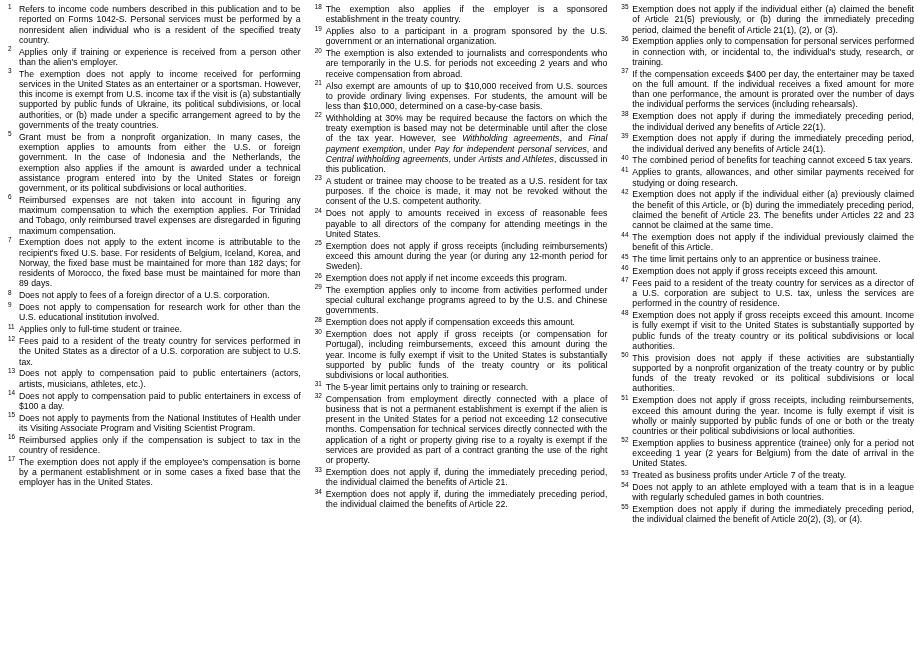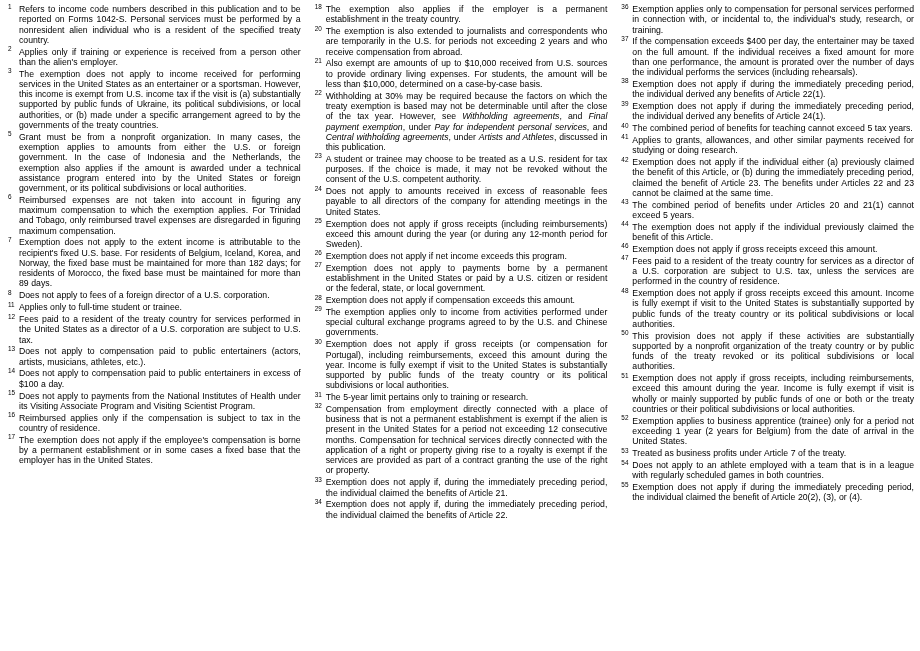--- a/index.html
+++ b/index.html
@@ -38,56 +38,58 @@
 
 <div class="page">
   <div class="col">
       <div class="fn"><span class="fn-num">1</span><span class="fn-text">Refers to income code numbers described in this publication and to be reported on Forms 1042-S. Personal services must be performed by a nonresident alien individual who is a resident of the specified treaty country.</span></div>
       <div class="fn"><span class="fn-num">2</span><span class="fn-text">Applies only if training or experience is received from a person other than the alien's employer.</span></div>
       <div class="fn"><span class="fn-num">3</span><span class="fn-text">The exemption does not apply to income received for performing services in the United States as an entertainer or a sportsman. However, this income is exempt from U.S. income tax if the visit is (a) substantially supported by public funds of Ukraine, its political subdivisions, or local authorities, or (b) made under a specific arrangement agreed to by the governments of the treaty countries.</span></div>
       <div class="fn"><span class="fn-num">5</span><span class="fn-text">Grant must be from a nonprofit organization. In many cases, the exemption applies to amounts from either the U.S. or foreign government. In the case of Indonesia and the Netherlands, the exemption also applies if the amount is awarded under a technical assistance program entered into by the United States or foreign government, or its political subdivisions or local authorities.</span></div>
       <div class="fn"><span class="fn-num">6</span><span class="fn-text">Reimbursed expenses are not taken into account in figuring any maximum compensation to which the exemption applies. For Trinidad and Tobago, only reimbursed travel expenses are disregarded in figuring maximum compensation.</span></div>
       <div class="fn"><span class="fn-num">7</span><span class="fn-text">Exemption does not apply to the extent income is attributable to the recipient's fixed U.S. base. For residents of Belgium, Iceland, Korea, and Norway, the fixed base must be maintained for more than 182 days; for residents of Morocco, the fixed base must be maintained for more than 89 days.</span></div>
       <div class="fn"><span class="fn-num">8</span><span class="fn-text">Does not apply to fees of a foreign director of a U.S. corporation.</span></div>
+      <div class="fn"><span class="fn-num">9</span><span class="fn-text">Does not apply to compensation for research work for other than the U.S. educational institution involved.</span></div>
       <div class="fn"><span class="fn-num">11</span><span class="fn-text">Applies only to full-time student or trainee.</span></div>
       <div class="fn"><span class="fn-num">12</span><span class="fn-text">Fees paid to a resident of the treaty country for services performed in the United States as a director of a U.S. corporation are subject to U.S. tax.</span></div>
       <div class="fn"><span class="fn-num">13</span><span class="fn-text">Does not apply to compensation paid to public entertainers (actors, artists, musicians, athletes, etc.).</span></div>
       <div class="fn"><span class="fn-num">14</span><span class="fn-text">Does not apply to compensation paid to public entertainers in excess of $100 a day.</span></div>
       <div class="fn"><span class="fn-num">15</span><span class="fn-text">Does not apply to payments from the National Institutes of Health under its Visiting Associate Program and Visiting Scientist Program.</span></div>
       <div class="fn"><span class="fn-num">16</span><span class="fn-text">Reimbursed applies only if the compensation is subject to tax in the country of residence.</span></div>
       <div class="fn"><span class="fn-num">17</span><span class="fn-text">The exemption does not apply if the employee's compensation is borne by a permanent establishment or in some cases a fixed base that the employer has in the United States.</span></div>
     </div>
   <div class="col">
-      <div class="fn"><span class="fn-num">18</span><span class="fn-text">The exemption also applies if the employer is a permanent establishment in the treaty country.</span></div>
+      <div class="fn"><span class="fn-num">18</span><span class="fn-text">The exemption also applies if the employer is a sponsored establishment in the treaty country.</span></div>
+      <div class="fn"><span class="fn-num">19</span><span class="fn-text">Applies also to a participant in a program sponsored by the U.S. government or an international organization.</span></div>
       <div class="fn"><span class="fn-num">20</span><span class="fn-text">The exemption is also extended to journalists and correspondents who are temporarily in the U.S. for periods not exceeding 2 years and who receive compensation from abroad.</span></div>
       <div class="fn"><span class="fn-num">21</span><span class="fn-text">Also exempt are amounts of up to $10,000 received from U.S. sources to provide ordinary living expenses. For students, the amount will be less than $10,000, determined on a case-by-case basis.</span></div>
       <div class="fn"><span class="fn-num">22</span><span class="fn-text"><span>Withholding at 30% may be required because the factors on which the treaty exemption is based may not be determinable until after the close of the tax year. However, see </span><em>Withholding agreements</em><span>, and </span><em>Final payment exemption</em><span>, under </span><em>Pay for independent personal services</em><span>, and </span><em>Central withholding agreements</em><span>, under </span><em>Artists and Athletes</em><span>, discussed in this publication.</span></span></div>
       <div class="fn"><span class="fn-num">23</span><span class="fn-text">A student or trainee may choose to be treated as a U.S. resident for tax purposes. If the choice is made, it may not be revoked without the consent of the U.S. competent authority.</span></div>
       <div class="fn"><span class="fn-num">24</span><span class="fn-text">Does not apply to amounts received in excess of reasonable fees payable to all directors of the company for attending meetings in the United States.</span></div>
       <div class="fn"><span class="fn-num">25</span><span class="fn-text">Exemption does not apply if gross receipts (including reimbursements) exceed this amount during the year (or during any 12-month period for Sweden).</span></div>
       <div class="fn"><span class="fn-num">26</span><span class="fn-text">Exemption does not apply if net income exceeds this program.</span></div>
-      <div class="fn"><span class="fn-num">27</span><span class="fn-text">Exemption does not apply to payments borne by a permanent establishment in the United States or paid by a U.S. citizen or resident or the federal, state, or local government.</span></div>
+      <div class="fn"><span class="fn-num">29</span><span class="fn-text">The exemption applies only to income from activities performed under special cultural exchange programs agreed to by the U.S. and Chinese governments.</span></div>
       <div class="fn"><span class="fn-num">28</span><span class="fn-text">Exemption does not apply if compensation exceeds this amount.</span></div>
-      <div class="fn"><span class="fn-num">29</span><span class="fn-text">The exemption applies only to income from activities performed under special cultural exchange programs agreed to by the U.S. and Chinese governments.</span></div>
       <div class="fn"><span class="fn-num">30</span><span class="fn-text">Exemption does not apply if gross receipts (or compensation for Portugal), including reimbursements, exceed this amount during the year. Income is fully exempt if visit to the United States is substantially supported by public funds of the treaty country or its political subdivisions or local authorities.</span></div>
       <div class="fn"><span class="fn-num">31</span><span class="fn-text">The 5-year limit pertains only to training or research.</span></div>
       <div class="fn"><span class="fn-num">32</span><span class="fn-text">Compensation from employment directly connected with a place of business that is not a permanent establishment is exempt if the alien is present in the United States for a period not exceeding 12 consecutive months. Compensation for technical services directly connected with the application of a right or property giving rise to a royalty is exempt if the services are provided as part of a contract granting the use of the right or property.</span></div>
       <div class="fn"><span class="fn-num">33</span><span class="fn-text">Exemption does not apply if, during the immediately preceding period, the individual claimed the benefits of Article 21.</span></div>
       <div class="fn"><span class="fn-num">34</span><span class="fn-text">Exemption does not apply if, during the immediately preceding period, the individual claimed the benefits of Article 22.</span></div>
     </div>
   <div class="col">
+      <div class="fn"><span class="fn-num">35</span><span class="fn-text">Exemption does not apply if the individual either (a) claimed the benefit of Article 21(5) previously, or (b) during the immediately preceding period, claimed the benefit of Article 21(1), (2), or (3).</span></div>
       <div class="fn"><span class="fn-num">36</span><span class="fn-text">Exemption applies only to compensation for personal services performed in connection with, or incidental to, the individual's study, research, or training.</span></div>
       <div class="fn"><span class="fn-num">37</span><span class="fn-text">If the compensation exceeds $400 per day, the entertainer may be taxed on the full amount. If the individual receives a fixed amount for more than one performance, the amount is prorated over the number of days the individual performs the services (including rehearsals).</span></div>
       <div class="fn"><span class="fn-num">38</span><span class="fn-text">Exemption does not apply if during the immediately preceding period, the individual derived any benefits of Article 22(1).</span></div>
       <div class="fn"><span class="fn-num">39</span><span class="fn-text">Exemption does not apply if during the immediately preceding period, the individual derived any benefits of Article 24(1).</span></div>
       <div class="fn"><span class="fn-num">40</span><span class="fn-text">The combined period of benefits for teaching cannot exceed 5 tax years.</span></div>
       <div class="fn"><span class="fn-num">41</span><span class="fn-text">Applies to grants, allowances, and other similar payments received for studying or doing research.</span></div>
       <div class="fn"><span class="fn-num">42</span><span class="fn-text">Exemption does not apply if the individual either (a) previously claimed the benefit of this Article, or (b) during the immediately preceding period, claimed the benefit of Article 23. The benefits under Articles 22 and 23 cannot be claimed at the same time.</span></div>
-      <div class="fn"><span class="fn-num">43</span><span class="fn-text">The combined period of benefits under Articles 20 and 21(1) cannot exceed 5 years.</span></div>
       <div class="fn"><span class="fn-num">44</span><span class="fn-text">The exemption does not apply if the individual previously claimed the benefit of this Article.</span></div>
+      <div class="fn"><span class="fn-num">45</span><span class="fn-text">The time limit pertains only to an apprentice or business trainee.</span></div>
       <div class="fn"><span class="fn-num">46</span><span class="fn-text">Exemption does not apply if gross receipts exceed this amount.</span></div>
       <div class="fn"><span class="fn-num">47</span><span class="fn-text">Fees paid to a resident of the treaty country for services as a director of a U.S. corporation are subject to U.S. tax, unless the services are performed in the country of residence.</span></div>
       <div class="fn"><span class="fn-num">48</span><span class="fn-text">Exemption does not apply if gross receipts exceed this amount. Income is fully exempt if visit to the United States is substantially supported by public funds of the treaty country or its political subdivisions or local authorities.</span></div>
       <div class="fn"><span class="fn-num">50</span><span class="fn-text">This provision does not apply if these activities are substantially supported by a nonprofit organization of the treaty country or by public funds of the treaty revoked or its political subdivisions or local authorities.</span></div>
       <div class="fn"><span class="fn-num">51</span><span class="fn-text">Exemption does not apply if gross receipts, including reimbursements, exceed this amount during the year. Income is fully exempt if visit is wholly or mainly supported by public funds of one or both or the treaty countries or their political subdivisions or local authorities.</span></div>
       <div class="fn"><span class="fn-num">52</span><span class="fn-text">Exemption applies to business apprentice (trainee) only for a period not exceeding 1 year (2 years for Belgium) from the date of arrival in the United States.</span></div>
       <div class="fn"><span class="fn-num">53</span><span class="fn-text">Treated as business profits under Article 7 of the treaty.</span></div>
       <div class="fn"><span class="fn-num">54</span><span class="fn-text">Does not apply to an athlete employed with a team that is in a league with regularly scheduled games in both countries.</span></div>
       <div class="fn"><span class="fn-num">55</span><span class="fn-text">Exemption does not apply if during the immediately preceding period, the individual claimed the benefit of Article 20(2), (3), or (4).</span></div>
     </div>

